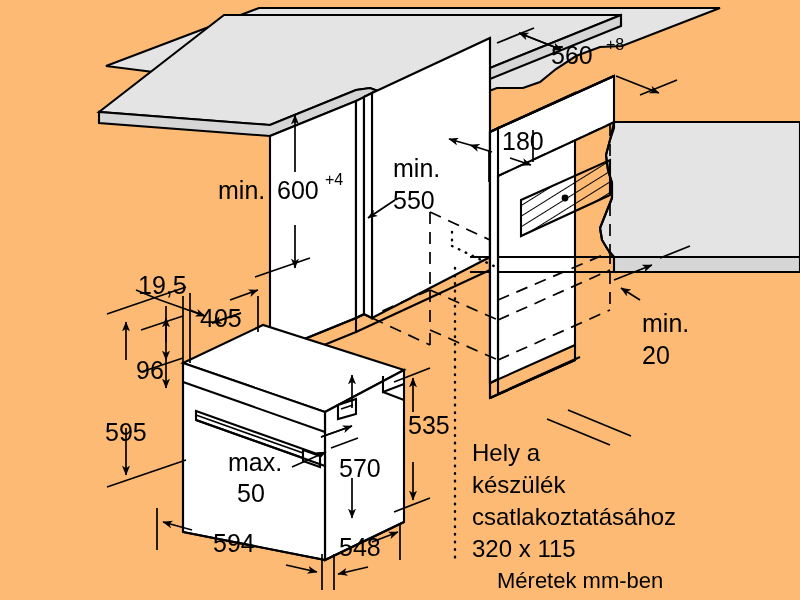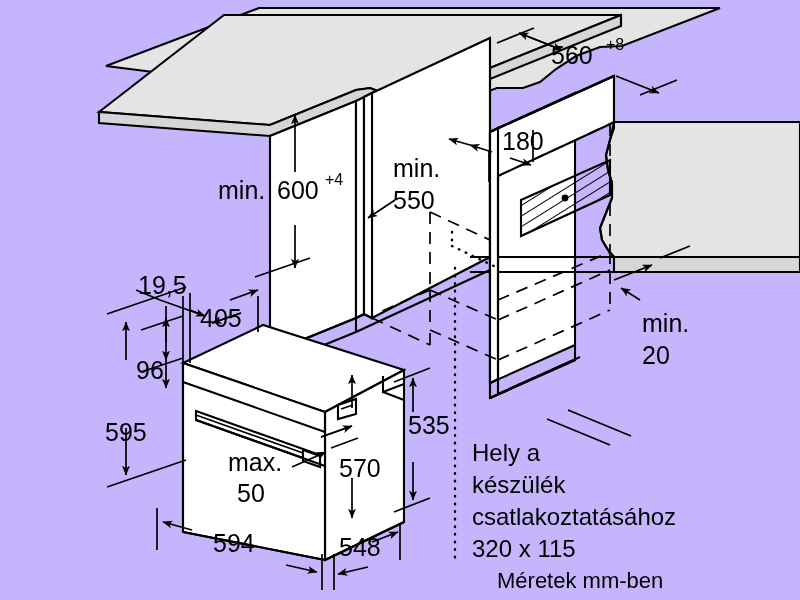--- a/index.html
+++ b/index.html
@@ -10,21 +10,21 @@
   body {
     width: 800px;
     height: 600px;
     font-family: "Liberation Sans", sans-serif;
     overflow: hidden;
   }
   #drawing-root {
     position: relative;
     width: 800px;
     height: 600px;
-    background: #c4b5fd;
+    background: #fdba74;
   }
   svg.diagram {
     display: block;
     width: 800px;
     height: 600px;
   }
   text {
     font-family: "Liberation Sans", sans-serif;
     fill: #000000;
     dominant-baseline: middle;

